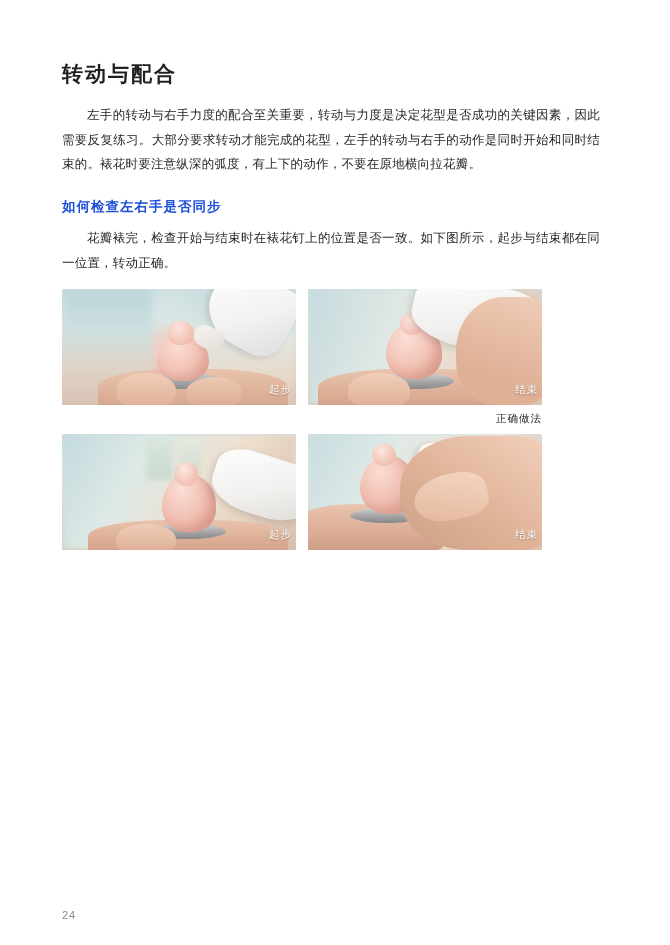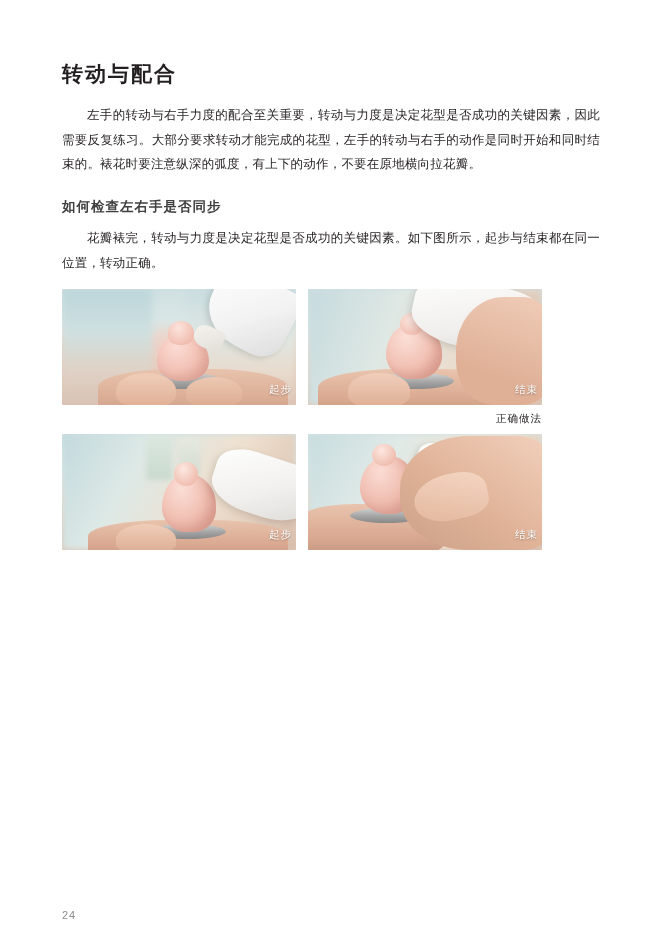--- a/index.html
+++ b/index.html
@@ -41,21 +41,21 @@
     line-height: 1.95;
     color: #231f20;
     margin: 0 8px 14px 0;
     text-align: justify;
     text-indent: 2em;
     letter-spacing: 0.2px;
   }
   .subhead {
     font-family: "DejaVu Serif", "Liberation Serif", serif;
     font-size: 13.5px;
-    color: #404040;
+    color: #1d4ed8;
     font-weight: bold;
     letter-spacing: 1px;
     margin: 22px 0 10px 0;
   }
   .figure-block {
     margin: 8px 0 4px 0;
   }
   .figure-row {
     display: flex;
     gap: 12px;
@@ -317,21 +317,21 @@
 <div class="page">
 
   <div class="content">
 
     <h1 class="chapter-title">转动与配合</h1>
 
     <p class="para">左手的转动与右手力度的配合至关重要，转动与力度是决定花型是否成功的关键因素，因此需要反复练习。大部分要求转动才能完成的花型，左手的转动与右手的动作是同时开始和同时结束的。裱花时要注意纵深的弧度，有上下的动作，不要在原地横向拉花瓣。</p>
 
     <h2 class="subhead">如何检查左右手是否同步</h2>
 
-    <p class="para">花瓣裱完，转动与力度是决定花型是否成功的关键因素。如下图所示，起步与结束都在同一位置，转动正确。</p>
+    <p class="para">花瓣裱完，检查开始与结束时在裱花钉上的位置是否一致。如下图所示，起步与结束都在同一位置，转动正确。</p>
 
     <div class="figure-block">
       <div class="figure-row">
 
         <div class="photo ph1">
           <div class="ph1-bg-left"></div>
           <div class="ph1-bg-right"></div>
           <div class="ph1-hand"></div>
           <div class="ph1-nail"></div>
           <div class="ph1-finger"></div>

